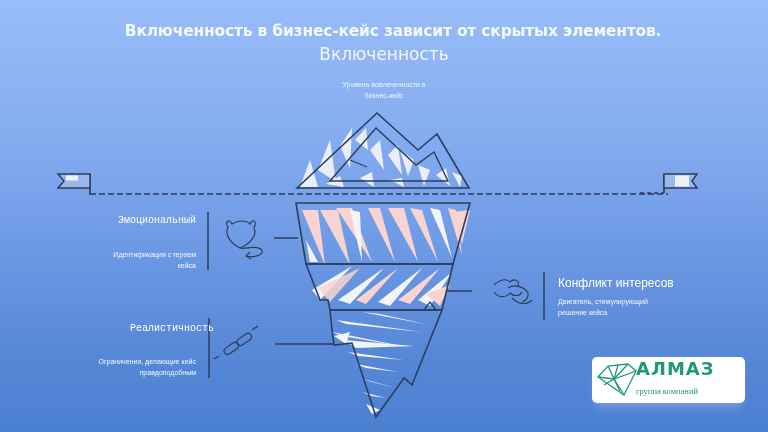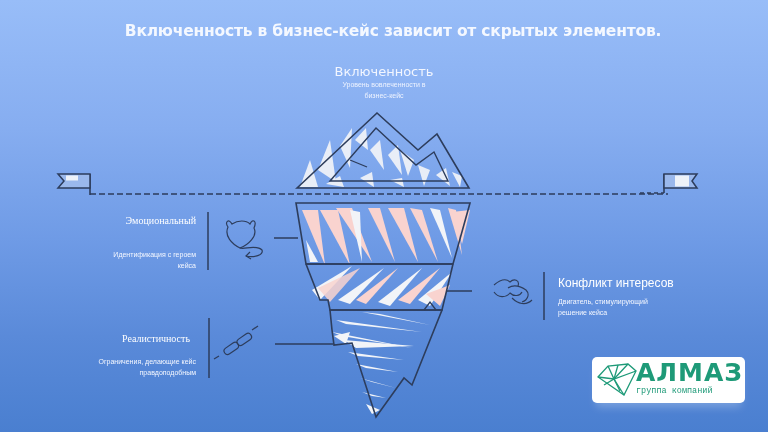--- a/index.html
+++ b/index.html
@@ -9,50 +9,50 @@
     font-family: "Liberation Sans", sans-serif;
     color:#ffffff;
   }
   .abs { position:absolute; }
   .title {
     left:0; width:768px; top:22px; text-align:center;
     font-family: "DejaVu Sans", sans-serif; font-weight:bold; font-size:15.5px;
     color:#f4f8ff; letter-spacing:-0.2px;padding-left:9px;
   }
   .subtitle {
-    left:284px; width:200px; top:64px; text-align:center;
-    font-family: "DejaVu Sans", sans-serif; font-size:13px; color:#f2f6ff;
+    left:284px; width:200px; top:44px; text-align:center;
+    font-family: "DejaVu Sans", sans-serif; font-size:17px; color:#f2f6ff;
   }
   .subdesc {
     left:314px; width:140px; top:79px; text-align:center;
     font-size:7px; line-height:11px; color:#eef3ff;
   }
   .left-head {
-    text-align:right; font-family: Liberation Serif, serif; font-size:10px; line-height:15px; color:#ffffff;
+    text-align:right; font-family: Liberation Mono, monospace; font-size:10px; line-height:15px; color:#ffffff;
   }
   .left-desc {
     text-align:right; font-size:7px; line-height:10.5px; color:#f4f7ff;
   }
   .right-head {
     font-family: Liberation Sans, sans-serif; font-size:12px; color:#ffffff;
   }
   .right-desc {
     font-size:7px; line-height:10.5px; color:#f4f7ff;
   }
   .logo {
     left:592px; top:357px; width:153px; height:46px;
     background:#ffffff; border-radius:5px;
     box-shadow: 0 8px 8px -4px rgba(255,255,255,0.25);
   }
   .logo-name {
     left:44px; top:1px; font-family:"DejaVu Sans", sans-serif; font-weight:bold;
-    font-size:25px; color:#1e9a78; letter-spacing:1px;
+    font-size:18px; color:#1e9a78; letter-spacing:1px;
   }
   .logo-sub {
-    left:44px; top:29px; font-family:Liberation Mono, monospace; font-size:8.5px; color:#1e9a78;
+    left:44px; top:29px; font-family:Liberation Serif, serif; font-size:8.5px; color:#1e9a78;
   }
   svg { position:absolute; left:0; top:0; }
 </style>
 </head>
 <body>
 
 <div class="abs title">Включенность в бизнес-кейс зависит от скрытых элементов.</div>
 <div class="abs subtitle">Включенность</div>
 <div class="abs subdesc">
   <div>Уровень вовлеченности в</div>
@@ -188,21 +188,21 @@
   <div>Идентификация с героем</div>
   <div>кейса</div>
 </div>
 
 <div class="abs right-head" style="left:558px; top:276px; width:160px;">Конфликт интересов</div>
 <div class="abs right-desc" style="left:558px; top:297px; width:140px;">
   <div>Двигатель, стимулирующий</div>
   <div>решение кейса</div>
 </div>
 
-<div class="abs left-head" style="left:80px; top:321px; width:110px;margin-top:10px;">
+<div class="abs left-head" style="left:104px; top:321px; width:110px;">
   <div>Реалистичность</div>
 </div>
 <div class="abs left-desc" style="left:76px; top:357px; width:120px;">
   <div>Ограничения, делающие кейс</div>
   <div>правдоподобным</div>
 </div>
 
 <div class="abs logo">
   <svg width="46" height="46" viewBox="0 0 46 46" style="left:2px; top:0;">
     <g fill="none" stroke="#1e9a78" stroke-width="1.3">

